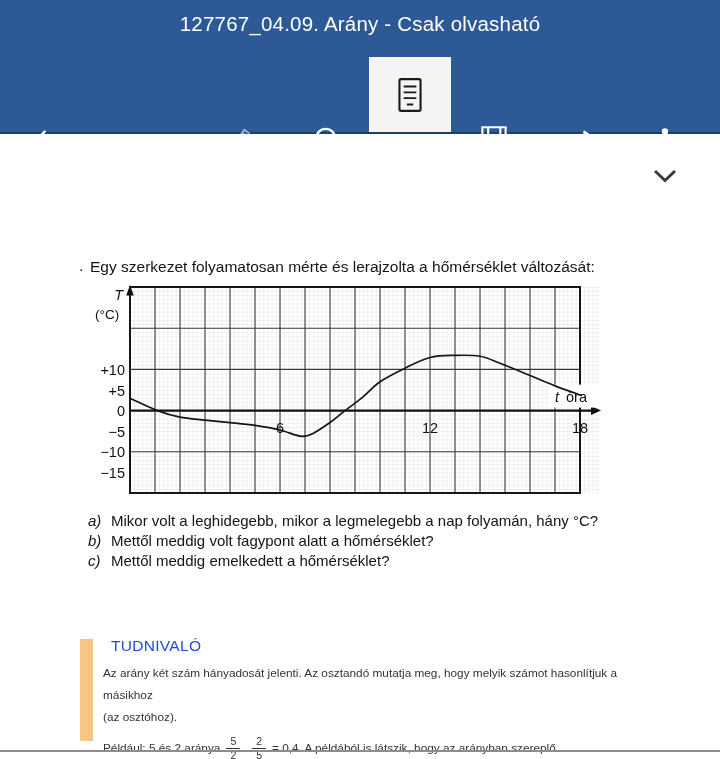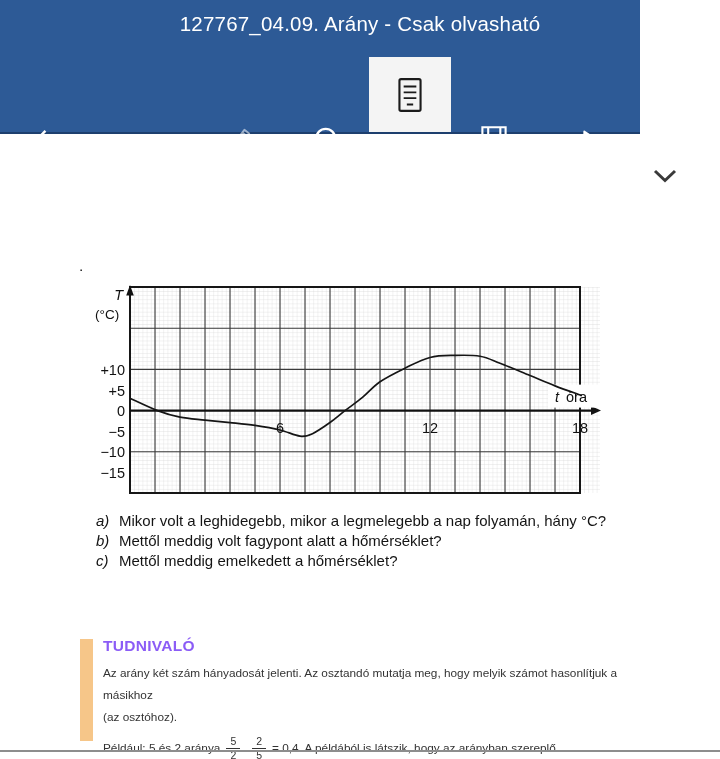--- a/index.html
+++ b/index.html
@@ -1,21 +1,21 @@
 <!DOCTYPE html>
 <html><head>
 <meta charset="utf-8">
 <style>
   html,body{margin:0;padding:0;}
   body{width:720px;height:759px;overflow:hidden;background:#fff;
        font-family:"Liberation Sans",sans-serif;-webkit-font-smoothing:antialiased;}
   .stage{position:relative;width:720px;height:759px;background:#fff;}
 
   
-  .appbar{position:absolute;left:0;top:0;width:640px;height:134px;background:#2d5a96;
+  .appbar{position:absolute;left:0;top:0;width:720px;height:134px;background:#2d5a96;
           border-bottom:2px solid #1d3f6e;box-sizing:border-box;}
   .apptitle{position:absolute;left:0;top:6px;width:720px;height:36px;display:flex;
             align-items:center;justify-content:center;color:#fff;font-size:20.5px;letter-spacing:.2px;}
   .iconrow{position:absolute;left:0;top:54px;width:720px;height:78px;}
   .iconbtn{position:absolute;width:44px;height:44px;top:66px;display:flex;align-items:center;justify-content:center;}
   .selbox{position:absolute;left:369px;top:3px;width:82px;height:75px;background:#f4f4f4;
           display:flex;align-items:center;justify-content:center;}
 
   
   .banner{position:absolute;left:0;top:134px;width:720px;height:89px;background:#e7e7e7;
@@ -27,27 +27,27 @@
   
   .doc{position:absolute;left:0;top:223px;width:720px;height:536px;background:#fff;color:#141414;}
   .marker{position:absolute;left:79px;top:34px;font-size:15.5px;}
   .intro{position:absolute;left:90px;top:35px;font-size:15.5px;}
   .chartwrap{position:absolute;left:85px;top:60px;width:530px;height:215px;}
   .tick{font-family:"Liberation Sans",sans-serif;font-size:14.5px;fill:#111;}
   .italic{font-style:italic;}
   .small{font-size:13.5px;}
 
   .questions{position:absolute;left:88px;top:288px;font-size:15px;line-height:20px;}
-  .q{white-space:nowrap;margin-left:8px;}
+  .q{white-space:nowrap;}
   .qletter{display:inline-block;width:23px;font-style:italic;}
 
   .infobox{position:absolute;left:80px;top:414px;width:570px;}
   .infobar{position:absolute;left:0;top:2px;width:13px;height:102px;background:#f6c689;}
   .infocontent{margin-left:23px;color:#333;}
-  .infotitle{font-size:15.5px;font-weight:bold;color:#8b5cf6;letter-spacing:.3px;margin:0 0 7px 0;}
+  .infotitle{font-size:15.5px;font-weight:normal;color:#1d4ed8;letter-spacing:.3px;margin:0 0 7px 8px;}
   .infoline{font-size:11.8px;line-height:22px;}
   .exline{display:flex;align-items:center;font-size:11.8px;margin-top:4px;height:32px;}
   .frac{display:inline-flex;flex-direction:column;align-items:center;font-size:10.5px;
         line-height:1.2;margin:0 6px;}
   .frac .den{border-top:1px solid #333;padding:0 4px;}
   .frac .num{padding:0 4px;}
   .lastline{font-size:11.8px;margin-top:5px;}
 
   .pagedivider{position:absolute;left:0;top:527px;width:720px;height:2px;background:#8d8d8d;}
 </style>
@@ -113,20 +113,21 @@
 
   <div class="chev">
     <svg width="26" height="16" viewBox="0 0 26 16">
       <path d="M3 3 L13 12.5 L23 3" fill="none" stroke="#3a3a3a" stroke-width="3"></path>
     </svg>
   </div>
 
   <div class="doc">
 
     <div class="marker">.</div>
+    <div class="intro">Egy szerkezet folyamatosan mérte és lerajzolta a hőmérséklet változását:</div>
 
     <div class="chartwrap">
       <svg id="chart-svg" width="530" height="215" viewBox="0 0 530 215">
         <defs>
           <pattern id="finegrid" x="45" y="127.6" width="4.1667" height="4.12" patternUnits="userSpaceOnUse">
             <path d="M0 0 H4.1667 M0 0 V4.12" stroke="#cdcdcd" stroke-width="0.55" fill="none"></path>
           </pattern>
         </defs>
       <rect x="45" y="4" width="470" height="206" fill="url(#finegrid)"></rect>
           <line x1="45" y1="4" x2="45" y2="210" stroke="#3a3a3a" stroke-width="1.1"></line>

